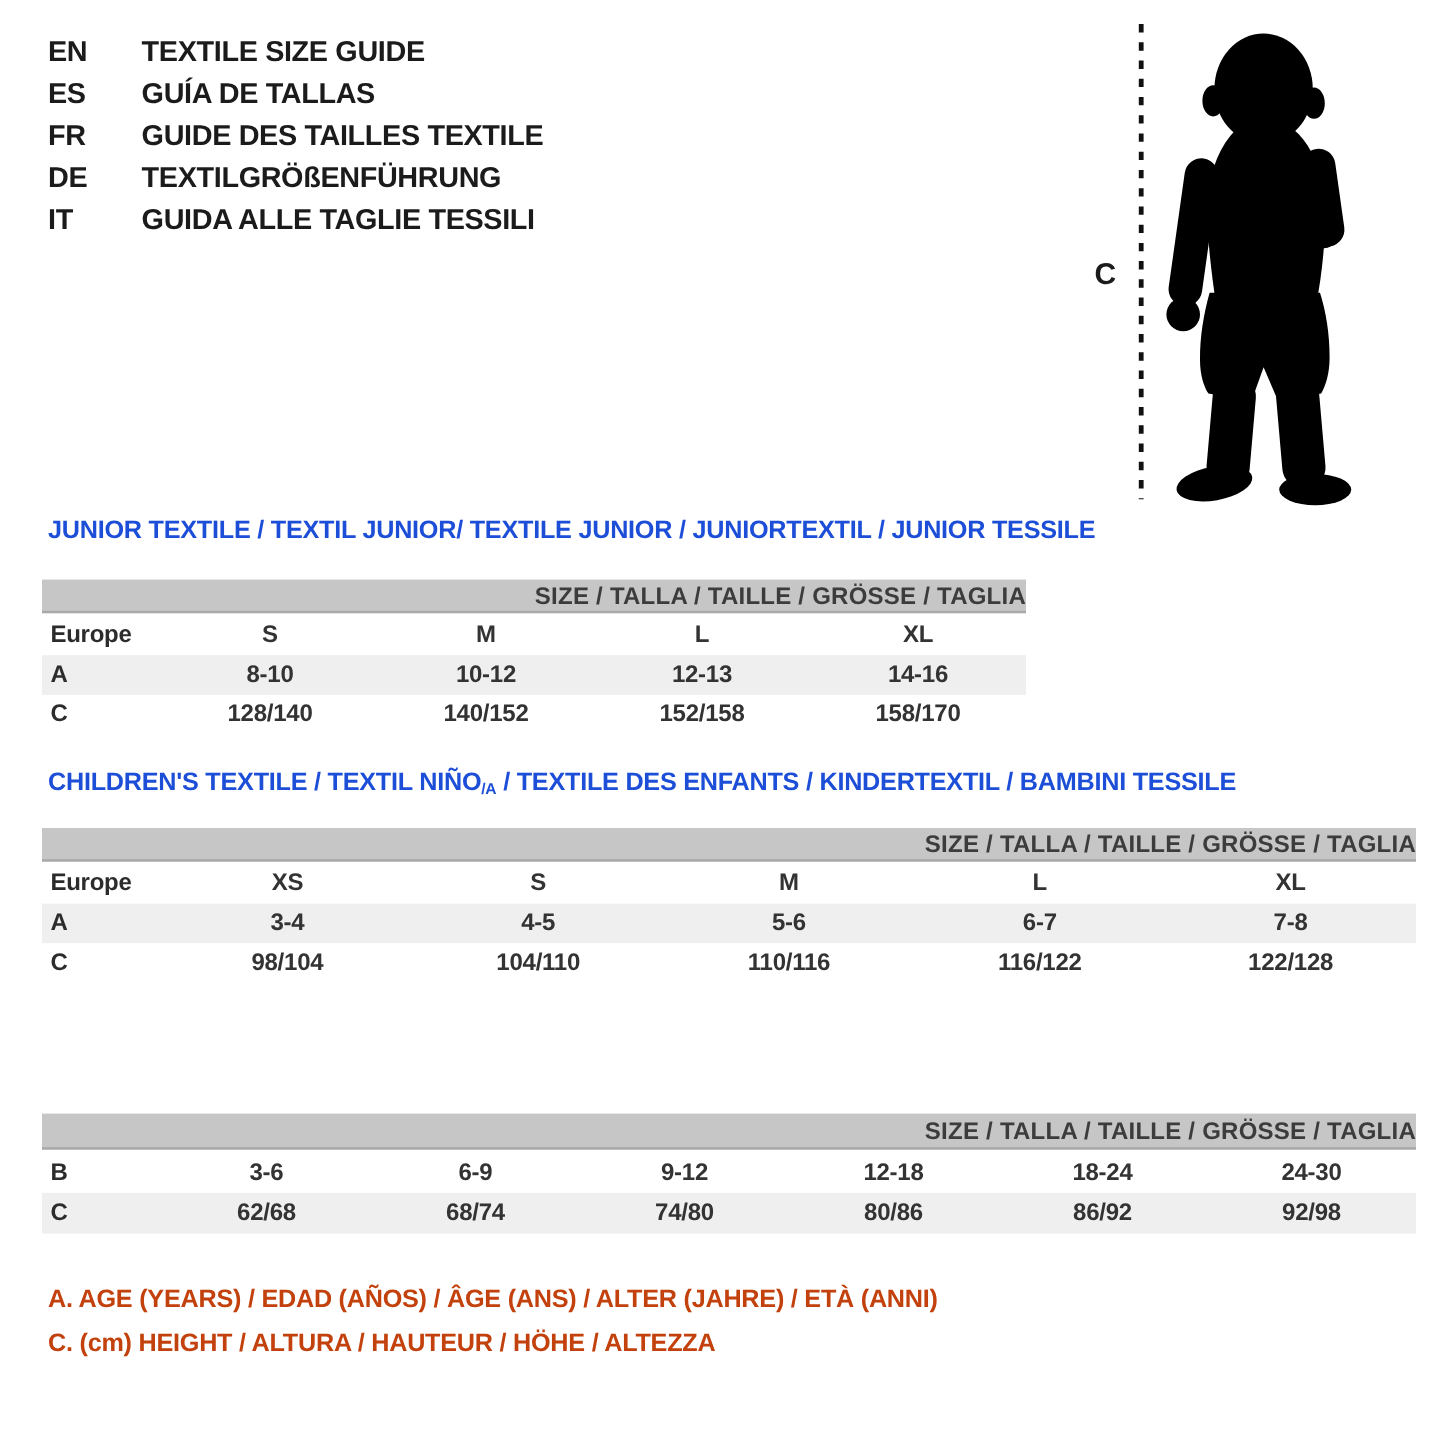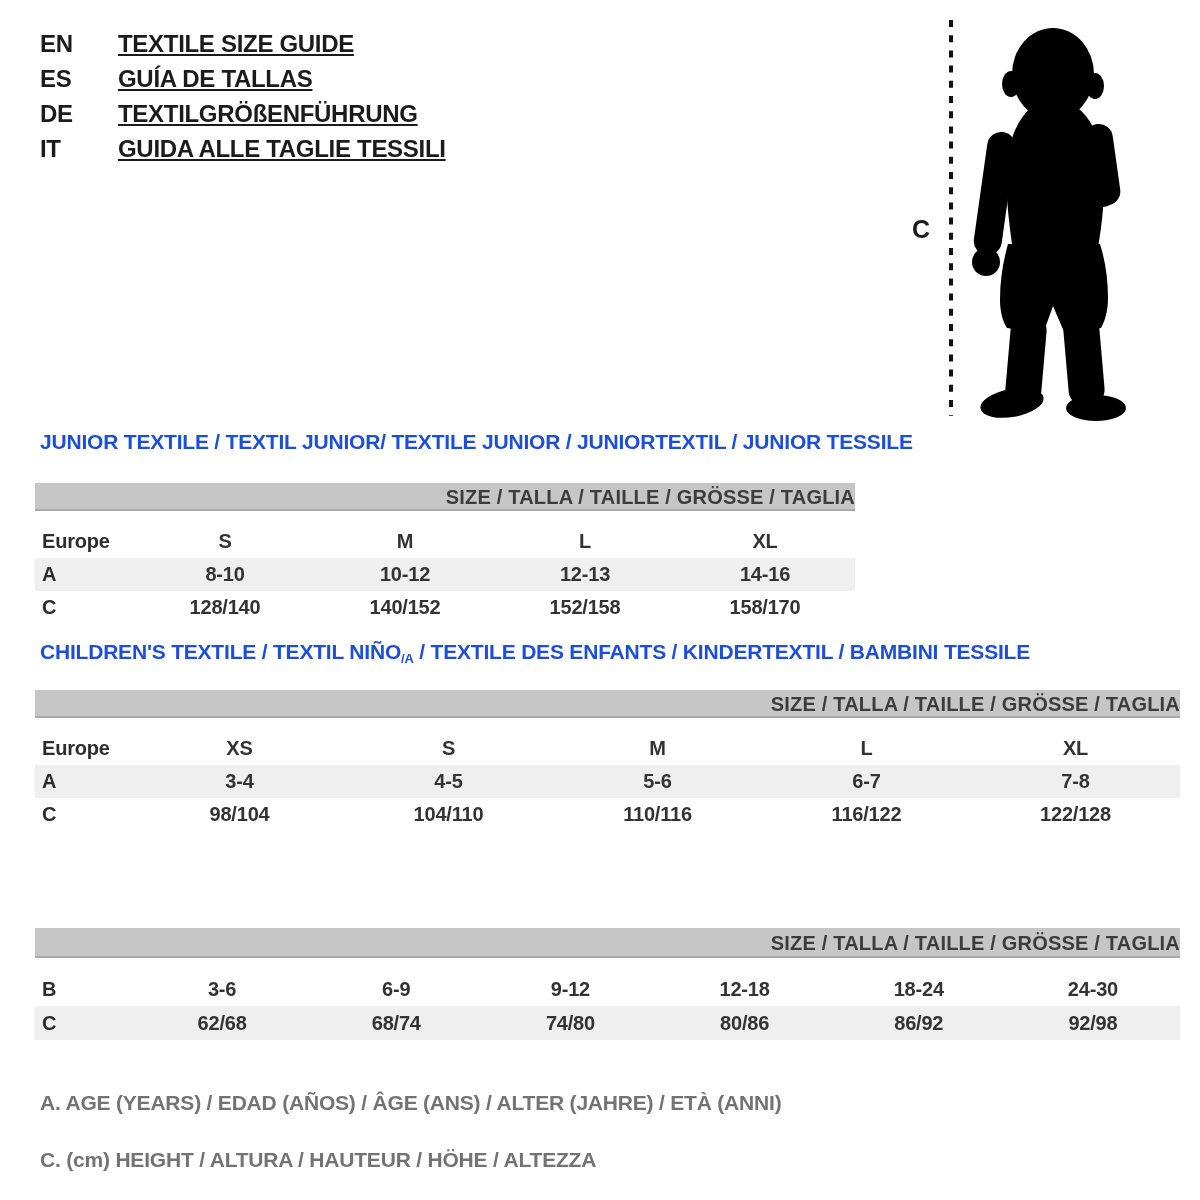--- a/index.html
+++ b/index.html
@@ -1,61 +1,64 @@
 <!DOCTYPE html>
 <html><head>
 <meta charset="utf-8">
 <style>
   html,body{margin:0;padding:0;background:#fff;}
   #canvas{
     position:relative;width:1200px;height:1200px;background:#ffffff;overflow:hidden;
     font-family:"Liberation Sans","DejaVu Sans",sans-serif;font-weight:700;color:#1b1b1b;
   }
   
-  .languages{position:absolute;left:40px;top:26px;text-decoration:underline;}
+  .languages{position:absolute;left:40px;top:26px;}
   .lang-row{height:35px;line-height:35px;font-size:24px;letter-spacing:-0.3px;white-space:nowrap;}
   .lang-code{display:inline-block;width:78px;}
   
   .figure-svg{position:absolute;left:905px;top:14px;width:240px;height:408px;}
   .c-label{position:absolute;left:912px;top:215px;font-size:25px;}
   
   .sec-title{position:absolute;left:40px;font-size:21px;letter-spacing:-0.2px;white-space:nowrap;color:#1d4ed8;}
   .sub{font-size:13px;vertical-align:-4px;}
   
   .size-bar{
     position:absolute;left:35px;height:28px;line-height:28px;
     background:#c6c6c6;border-bottom:2px solid #a9a9a9;
     padding-left:9px;font-size:20px;color:#3c3c3c;letter-spacing:0.2px;box-sizing:border-box;text-align:right;
   }
   
-  .rows{position:absolute;left:35px;margin-top:12px;}
+  .rows{position:absolute;left:35px;}
   .tbl-row{display:grid;align-items:center;}
   .cols4{grid-template-columns:100px repeat(4,1fr);}
   .cols5{grid-template-columns:100px repeat(5,1fr);}
   .cols6{grid-template-columns:100px repeat(6,1fr);}
   .h33{height:33px;}
   .h34{height:34px;}
   .shaded{background:#efefef;}
   .cell{text-align:center;font-size:20px;color:#333;letter-spacing:-0.2px;}
   .rowlabel{text-align:left;padding-left:7px;color:#2c2c2c;}
   
   .footnotes{position:absolute;left:40px;top:1064px;}
-  .footnote{height:37px;line-height:37px;font-size:21px;letter-spacing:-0.2px;white-space:nowrap;color:#737373;margin-top:20px;}
+  .footnote{height:37px;line-height:37px;font-size:21px;letter-spacing:-0.2px;white-space:nowrap;color:#c2410c;}
 </style>
 </head>
 <body>
 
 <div id="canvas">
 
   <div class="languages">
     <div class="lang-row">
       <span class="lang-code">EN</span><span>TEXTILE SIZE GUIDE</span>
     </div>
     <div class="lang-row">
       <span class="lang-code">ES</span><span>GUÍA DE TALLAS</span>
+    </div>
+    <div class="lang-row">
+      <span class="lang-code">FR</span><span>GUIDE DES TAILLES TEXTILE</span>
     </div>
     <div class="lang-row">
       <span class="lang-code">DE</span><span>TEXTILGRÖßENFÜHRUNG</span>
     </div>
     <div class="lang-row">
       <span class="lang-code">IT</span><span>GUIDA ALLE TAGLIE TESSILI</span>
     </div>
   </div>
 
   <svg class="figure-svg" viewBox="0 0 240 408" aria-hidden="true">

